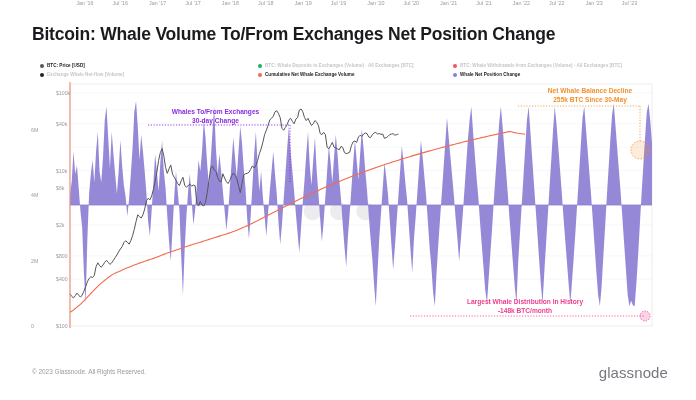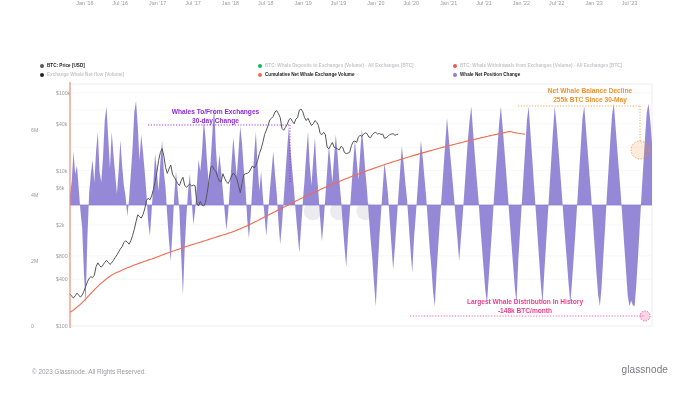--- a/index.html
+++ b/index.html
@@ -10,27 +10,28 @@
   .lgcol{position:absolute;top:0;}
   .lgrow{display:flex;align-items:center;height:8px;margin-bottom:1px;white-space:nowrap;}
   .lgdot{width:4px;height:4px;border-radius:50%;margin-right:3px;flex:0 0 auto;}
   .lgtxt{font-size:4.6px;font-weight:700;letter-spacing:0.02px;line-height:6px;}
   #svgwrap{position:absolute;left:0;top:0;width:696px;height:400px;pointer-events:none;}
   .ylab{position:absolute;font-size:5.2px;color:#9a9aa2;white-space:nowrap;}
   .xlab{position:absolute;font-size:5.4px;color:#9a9aa2;white-space:nowrap;top:334px;}
   .ann{position:absolute;text-align:center;font-size:6.6px;font-weight:700;line-height:9px;white-space:nowrap;}
   #wm{position:absolute;left:300px;top:185px;font-size:42px;font-weight:700;color:#ececee;letter-spacing:1px;user-select:none;}
   #copyright{position:absolute;left:32px;top:368px;font-size:6.4px;color:#9a9aa2;}
-  #brand{position:absolute;right:28px;top:364px;font-size:10px;color:#77777f;letter-spacing:0.1px;}
+  #brand{position:absolute;right:28px;top:364px;font-size:15px;color:#77777f;letter-spacing:0.1px;}
 </style>
 </head>
 <body>
 
 <div id="page">
 
+  <div id="title">Bitcoin: Whale Volume To/From Exchanges Net Position Change</div>
 
   <div id="legend">
     <div class="lgcol" style="left:0px;">
       <div class="lgrow">
         <span class="lgdot" style="background:#55565b"></span>
         <span class="lgtxt" style="color:#1b1b1f">BTC: Price [USD]</span>
       </div>
       <div class="lgrow">
         <span class="lgdot" style="background:#222226"></span>
         <span class="lgtxt" style="color:#c6c6ca">Exchange Whale Net-flow [Volume]</span>

